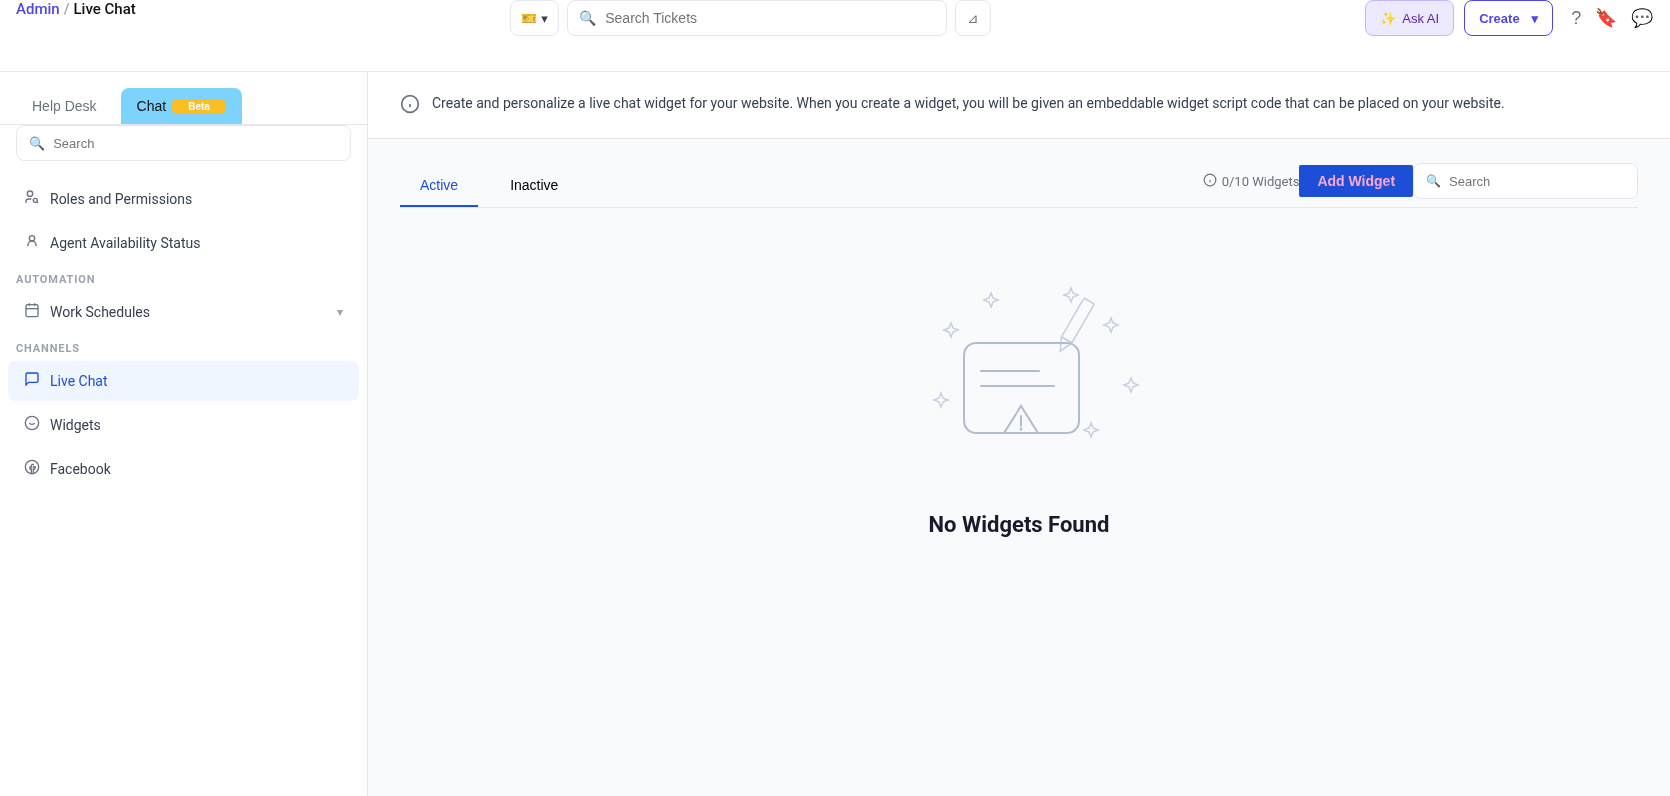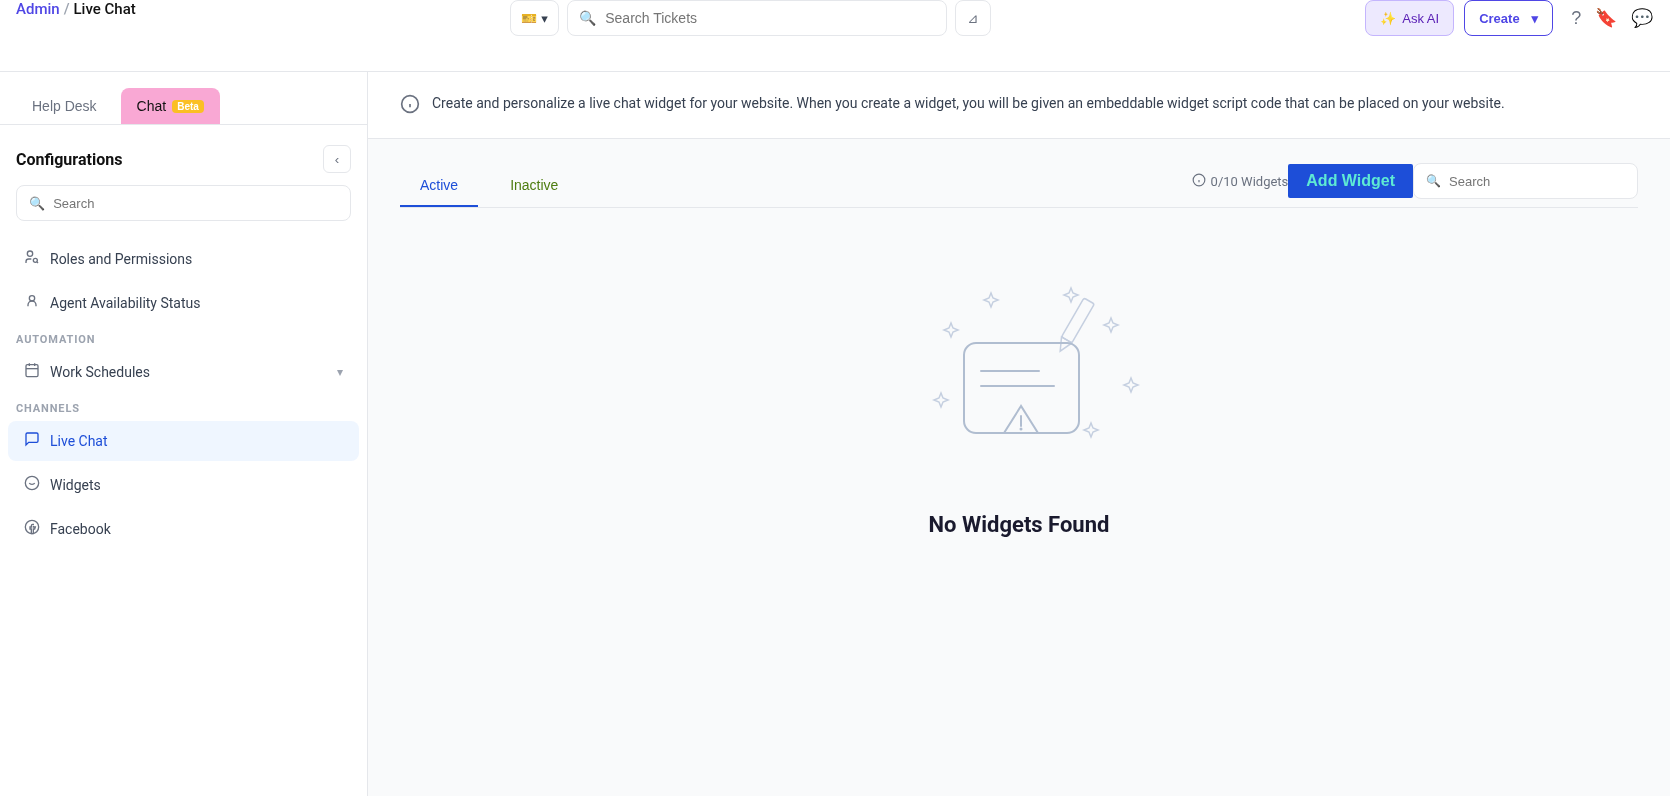--- a/index.html
+++ b/index.html
@@ -59,25 +59,25 @@
     .sidebar-tabs {
       display: flex; align-items: center; padding: 16px 16px 0;
       gap: 8px; border-bottom: 1px solid #e5e7eb; padding-bottom: 0;
     }
     .sidebar-tab {
       padding: 10px 16px; border-radius: 8px 8px 0 0; cursor: pointer;
       font-size: 14px; font-weight: 500; color: #6b7280; background: transparent; border: none;
       display: flex; align-items: center; gap: 6px; text-align: right;
     }
     .sidebar-tab.active {
-      background: #f9a8d4; color: #111;
+      background: #7dd3fc; color: #111;
     }
     .beta-badge {
       background: #fbbf24; color: #fff; font-size: 10px; font-weight: 700;
-      padding: 1px 5px; border-radius: 4px;
+      padding: 1px 16px; border-radius: 4px;
     }
     .sidebar-header {
       display: flex; align-items: center; justify-content: space-between;
       padding: 20px 16px 12px;
     }
     .sidebar-title { font-size: 16px; font-weight: 700; color: #111; }
     .collapse-btn {
       background: none; border: 1px solid #e5e7eb; border-radius: 6px;
       width: 28px; height: 28px; cursor: pointer; display: flex; align-items: center; justify-content: center;
       color: #6b7280;
@@ -116,34 +116,34 @@
 
     .content-area { padding: 24px 32px; }
 
     .tabs-row {
       display: flex; align-items: center; justify-content: space-between;
       border-bottom: 1px solid #e5e7eb; margin-bottom: 0;
     }
     .tabs-left { display: flex; gap: 12px; }
     .tab-btn {
       padding: 12px 20px; font-size: 14px; font-weight: 500;
-      color: #4d7c0f; background: none; border: none; cursor: pointer;
+      color: #000000; background: none; border: none; cursor: pointer;
       border-bottom: 2px solid transparent; margin-bottom: -1px;
     }
     .tab-btn.active { color: #1d4ed8; border-bottom-color: #1d4ed8; }
     .tabs-right {
       display: flex; align-items: center; gap: 0; padding-bottom: 8px;
     }
     .widget-count {
       display: flex; align-items: center; gap: 5px;
       font-size: 13px; color: #6b7280;
     }
     .add-widget-btn {
-      background: #1d4ed8; color: #5eead4; border: none; border-radius: 2px;
-      padding: 8px 18px; font-size: 16px; font-weight: 600; cursor: pointer;
+      background: #1d4ed8; color: #f9a8d4; border: none; border-radius: 2px;
+      padding: 8px 18px; font-size: 14px; font-weight: 600; cursor: pointer;
     }
     .search-widget {
       display: flex; align-items: center;
       border: 1px solid #e5e7eb; border-radius: 8px;
       padding: 0 12px; height: 36px; gap: 8px; background: #fff;
       min-width: 160px;
     }
     .search-widget input { border: none; outline: none; font-size: 13px; color: #9ca3af; background: transparent; }
 
     
@@ -206,24 +206,20 @@
     <div class="sidebar-tabs">
       <button class="sidebar-tab">
         <span>Help Desk</span>
       </button>
       <button class="sidebar-tab active">
         <span>Chat</span>
         <span class="beta-badge">Beta</span>
       </button>
     </div>
 
-    <div class="sidebar-header">
-      <span class="sidebar-title">Configurations</span>
-      <button class="collapse-btn">‹</button>
-    </div>
 
     <div class="sidebar-search">
       <span style="color:#9ca3af;font-size:13px;">🔍</span>
       <input type="text" placeholder="Search" style="">
     </div>
 
     <div class="sidebar-item">
       <span class="item-icon">
         <svg width="16" height="16" viewBox="0 0 24 24" fill="none" stroke="currentColor" stroke-width="2">
             <circle cx="9" cy="7" r="4"></circle>

